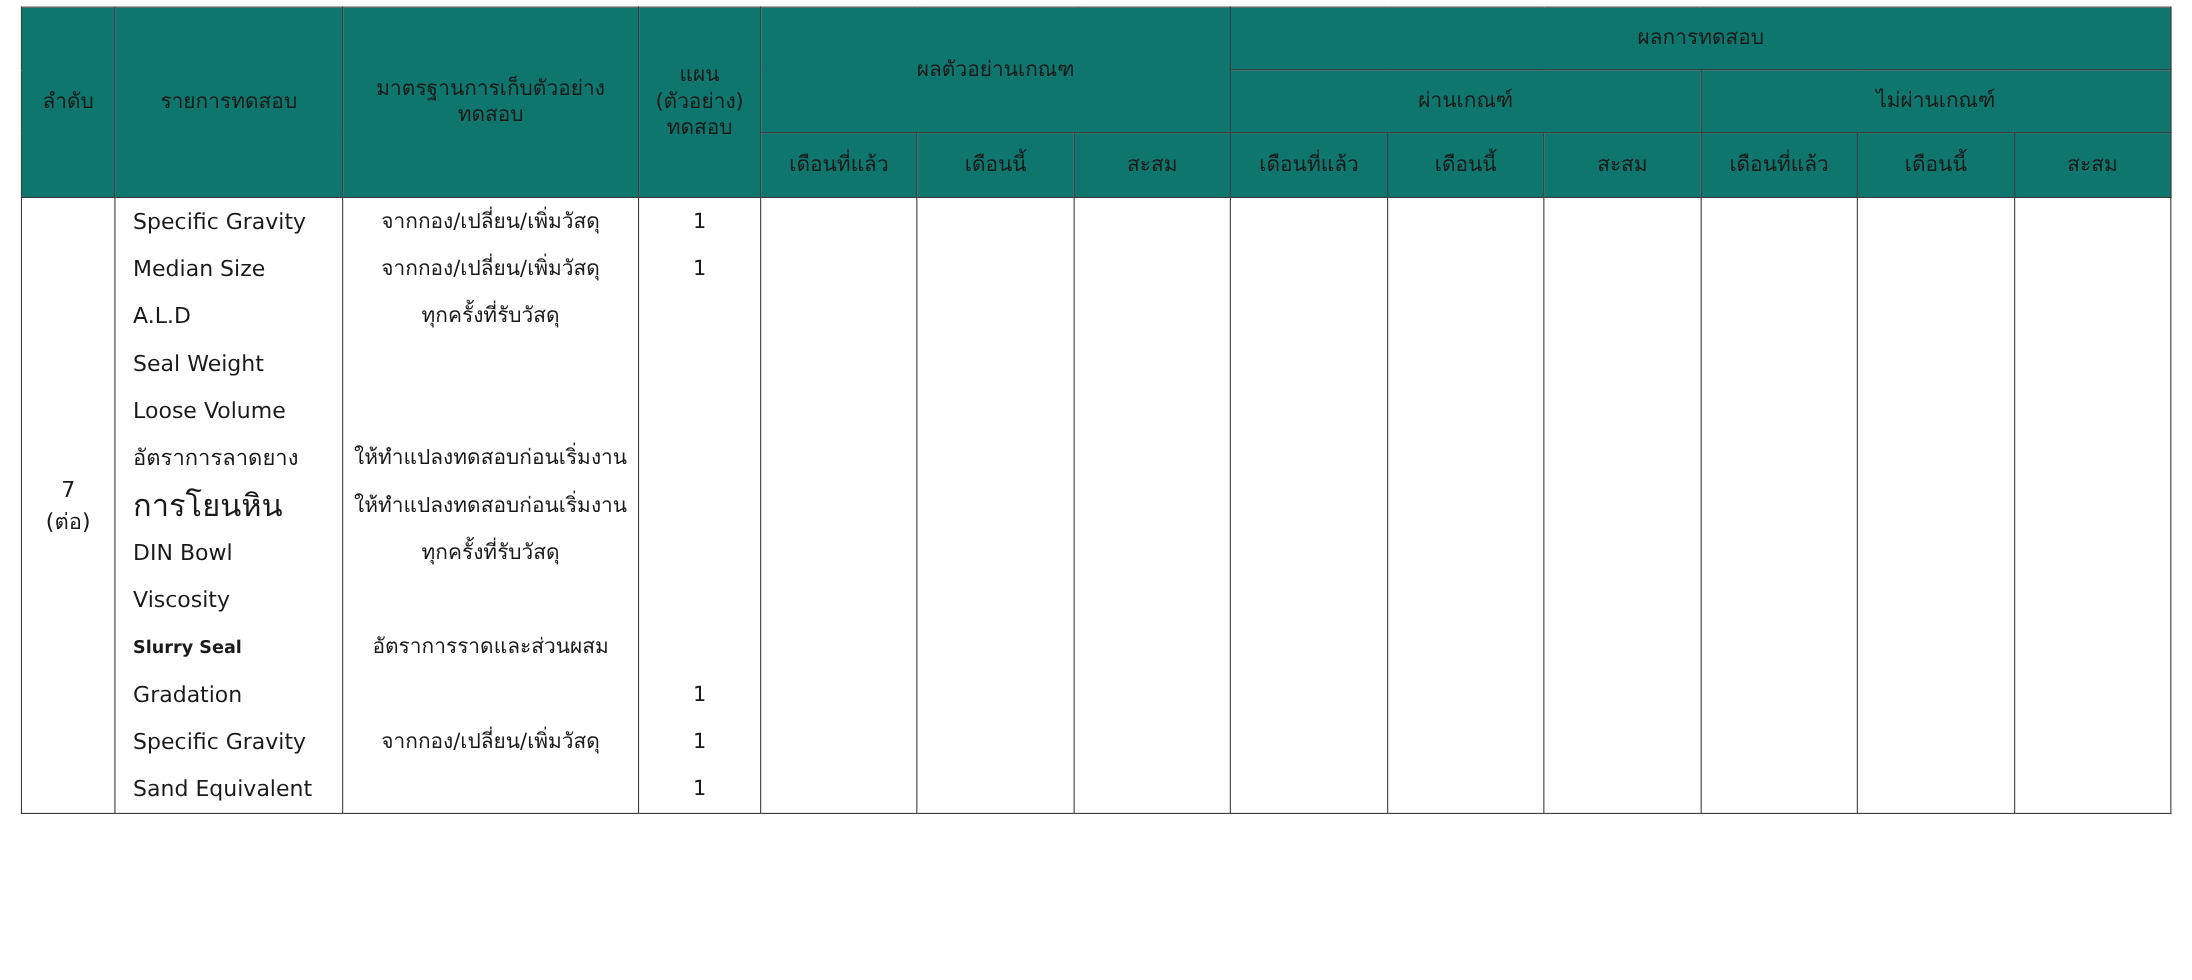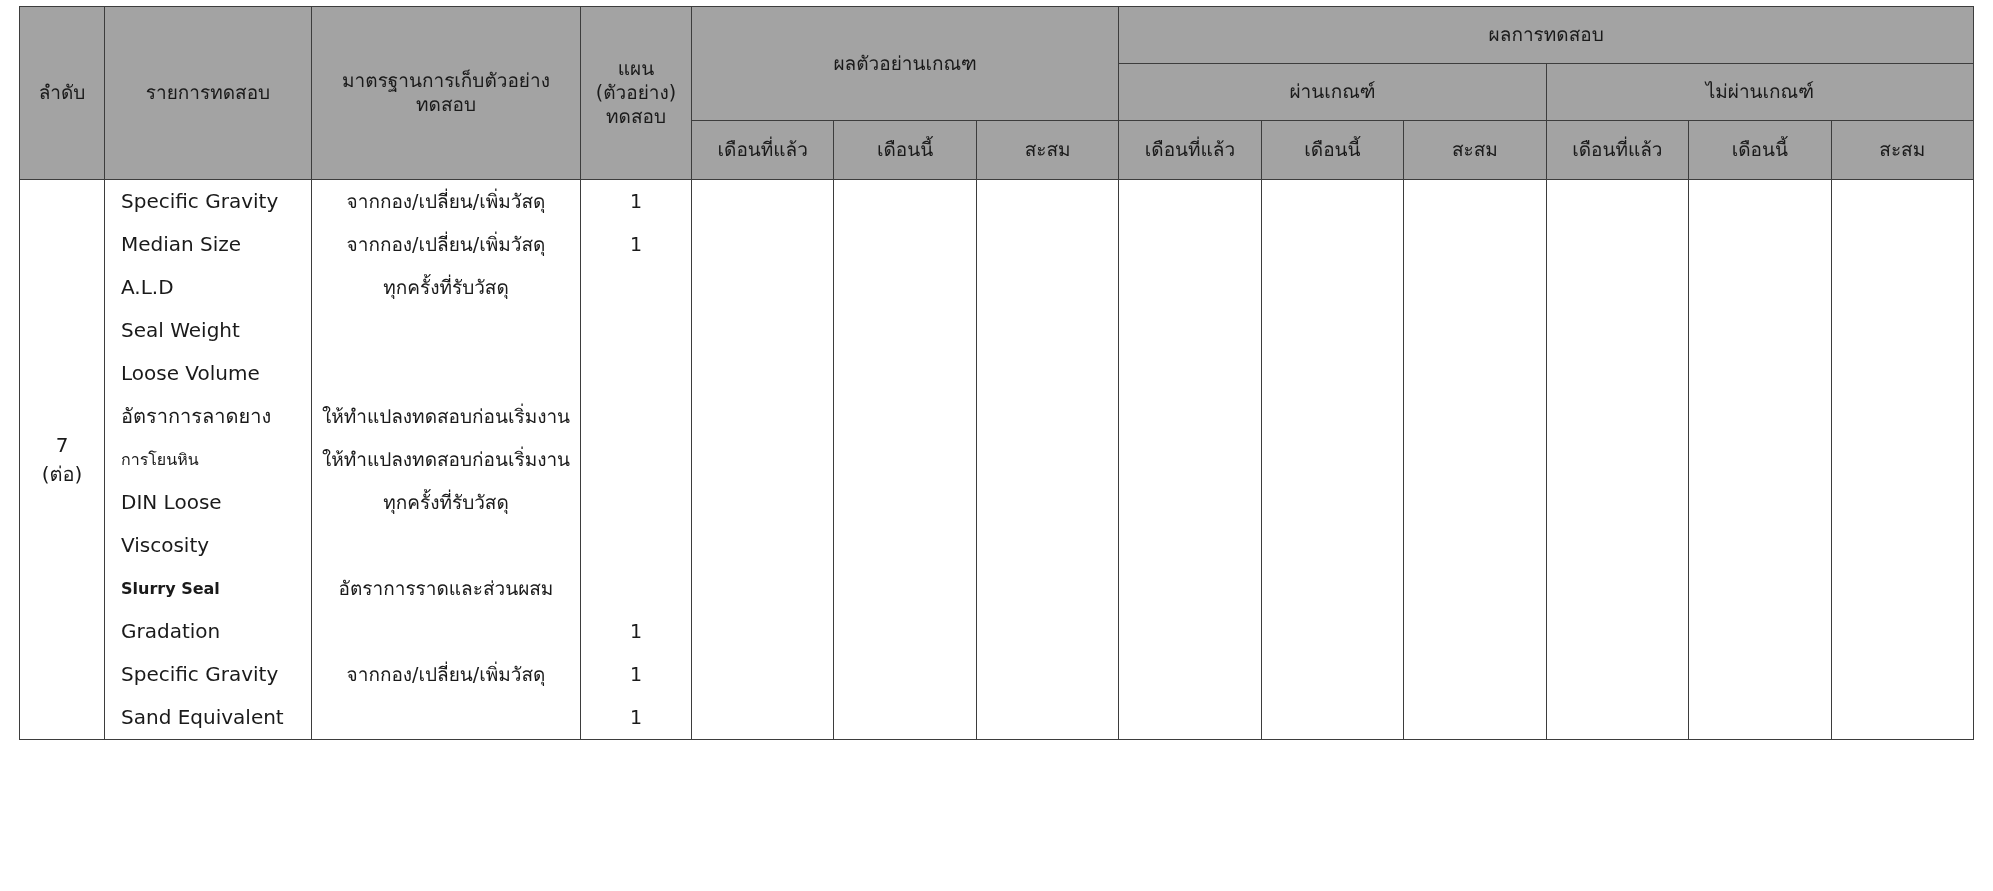--- a/index.html
+++ b/index.html
@@ -31,21 +31,21 @@
   table.report td {
     border: 1px solid #3d3d3d;
     padding: 0;
     vertical-align: middle;
     text-align: center;
     font-weight: normal;
     font-size: 19px;
     line-height: 1.25;
   }
   thead th {
-    background: #a3a3a3;
+    background: #0f766e;
   }
   .hdr-tall {
     height: 172px;
   }
   .hdr-group {
     height: 56px;
   }
   .hdr-sub {
     height: 58px;
   }
@@ -148,22 +148,22 @@
           </div>
         </td>
         <td class="body-merge">
           <div class="stack" id="item-stack">
               <div class="line left" style="font-size: 20px;">Specific Gravity</div>
               <div class="line left" style="font-size: 20px;">Median Size</div>
               <div class="line left" style="font-size: 20px;">A.L.D</div>
               <div class="line left" style="font-size: 20px;">Seal Weight</div>
               <div class="line left" style="font-size: 20px;">Loose Volume</div>
               <div class="line left" style="font-size: 20px;">อัตราการลาดยาง</div>
-              <div class="line left" style="font-size: 16px;">การโยนหิน</div>
-              <div class="line left" style="font-size: 20px;">DIN Loose</div>
+              <div class="line left" style="font-size: 28px;">การโยนหิน</div>
+              <div class="line left" style="font-size: 20px;">DIN Bowl</div>
               <div class="line left" style="font-size: 20px;">Viscosity</div>
               <div class="line left bold-item" style="font-size: 16px;">Slurry Seal</div>
               <div class="line left" style="font-size: 20px;">Gradation</div>
               <div class="line left" style="font-size: 20px;">Specific Gravity</div>
               <div class="line left" style="font-size: 20px;">Sand Equivalent</div>
             </div>
         </td>
         <td class="body-merge">
           <div class="stack" id="std-stack">
               <div class="line center" style="font-size: 19px;">จากกอง/เปลี่ยน/เพิ่มวัสดุ</div>

